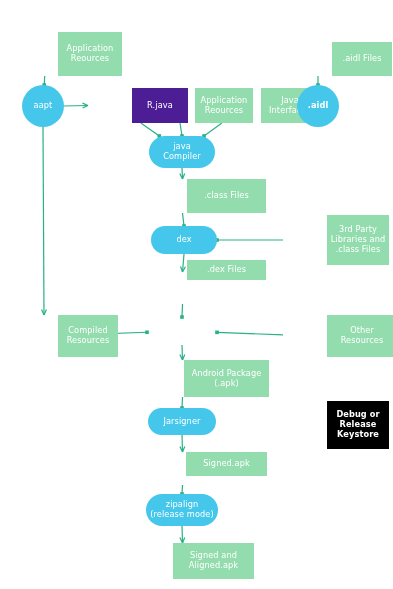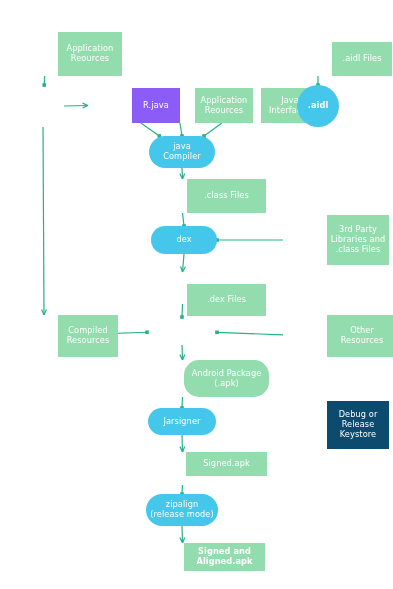--- a/index.html
+++ b/index.html
@@ -162,42 +162,43 @@
         <g>
           <line x1="182.5" y1="543" x2="179.89343110421513" y2="537.595761053439" stroke="#27b187" stroke-width="1.2"></line>
           <line x1="182.5" y1="543" x2="184.78444150930457" y2="537.4519078062305" stroke="#27b187" stroke-width="1.2"></line>
         </g>
       </g>
       <g></g>
     </svg>
 <div class="node node-rect" style="left: 14px; top: 32px; width: 64px; height: 44px; background: rgb(147, 220, 174); color: rgb(255, 255, 255);">Application
 Reources</div>
     <div class="node node-rect" style="left: 288px; top: 42px; width: 60px; height: 34px; background: rgb(147, 220, 174); color: rgb(255, 255, 255);">.aidl Files</div>
-    <div class="node node-rect" style="left: 88px; top: 88px; width: 48px; height: 35px; background: #8b5cf6; color: rgb(255, 255, 255);">R.java</div>
+    <div class="node node-circle" style="left: 22px; top: 85px; width: 42px; height: 42px; background: rgb(69, 199, 236); color: rgb(255, 255, 255);">aapt</div>
+    <div class="node node-rect" style="left: 88px; top: 88px; width: 56px; height: 35px; background: #4c1d95; color: rgb(255, 255, 255);">R.java</div>
     <div class="node node-rect" style="left: 151px; top: 88px; width: 58px; height: 35px; background: rgb(147, 220, 174); color: rgb(255, 255, 255);">Application
 Reources</div>
     <div class="node node-rect" style="left: 217px; top: 88px; width: 58px; height: 35px; background: rgb(147, 220, 174); color: rgb(255, 255, 255);">Java
 Interfaces</div>
     <div class="node node-circle" style="left: 297px; top: 85px; width: 42px; height: 42px; background: rgb(69, 199, 236); color: rgb(255, 255, 255); font-weight: bold;">.aidl</div>
     <div class="node node-round node-stadium" style="left: 149px; top: 136px; width: 66px; height: 32px; background: rgb(69, 199, 236); color: rgb(255, 255, 255);">java
 Compiler</div>
     <div class="node node-rect" style="left: 143px; top: 179px; width: 79px; height: 34px; background: rgb(147, 220, 174); color: rgb(255, 255, 255);">.class Files</div>
     <div class="node node-round node-stadium" style="left: 151px; top: 226px; width: 66px; height: 28px; background: rgb(69, 199, 236); color: rgb(255, 255, 255);">dex</div>
     <div class="node node-rect" style="left: 283px; top: 215px; width: 62px; height: 50px; background: rgb(147, 220, 174); color: rgb(255, 255, 255);">3rd Party
 Libraries and
 .class Files</div>
-    <div class="node node-rect" style="left: 143px; top: 284px; width: 79px; height: 32px; background: rgb(147, 220, 174); color: rgb(255, 255, 255);">.dex Files</div>
+    <div class="node node-rect" style="left: 143px; top: 260px; width: 79px; height: 20px; background: rgb(147, 220, 174); color: rgb(255, 255, 255);">.dex Files</div>
     <div class="node node-rect" style="left: 14px; top: 315px; width: 60px; height: 42px; background: rgb(147, 220, 174); color: rgb(255, 255, 255);">Compiled
 Resources</div>
     <div class="node node-rect" style="left: 283px; top: 315px; width: 70px; height: 42px; background: rgb(147, 220, 174); color: rgb(255, 255, 255);">Other
 Resources</div>
-    <div class="node node-rect" style="left: 140px; top: 360px; width: 85px; height: 37px; background: rgb(147, 220, 174); color: rgb(255, 255, 255); border-radius: 15px;">Android Package
+    <div class="node node-rect" style="left: 140px; top: 360px; width: 85px; height: 37px; background: rgb(147, 220, 174); color: rgb(255, 255, 255);">Android Package
 (.apk)</div>
     <div class="node node-round node-stadium" style="left: 148px; top: 408px; width: 68px; height: 27px; background: rgb(69, 199, 236); color: rgb(255, 255, 255);">Jarsigner</div>
-    <div class="node node-rect" style="left: 283px; top: 401px; width: 62px; height: 48px; background: #0c4a6e; color: rgb(255, 255, 255);">Debug or
+    <div class="node node-rect" style="left: 283px; top: 401px; width: 62px; height: 48px; background: #000000; color: rgb(255, 255, 255); font-weight: bold;">Debug or
 Release
 Keystore</div>
     <div class="node node-rect" style="left: 142px; top: 452px; width: 81px; height: 24px; background: rgb(147, 220, 174); color: rgb(255, 255, 255);">Signed.apk</div>
     <div class="node node-round node-stadium" style="left: 146px; top: 494px; width: 72px; height: 32px; background: rgb(69, 199, 236); color: rgb(255, 255, 255);">zipalign
 (release mode)</div>
-    <div class="node node-rect" style="left: 140px; top: 543px; width: 81px; height: 28px; background: rgb(147, 220, 174); color: rgb(255, 255, 255); font-weight: bold;">Signed and
+    <div class="node node-rect" style="left: 129px; top: 543px; width: 81px; height: 36px; background: rgb(147, 220, 174); color: rgb(255, 255, 255);">Signed and
 Aligned.apk</div>
   </div>
 
 </body></html>

